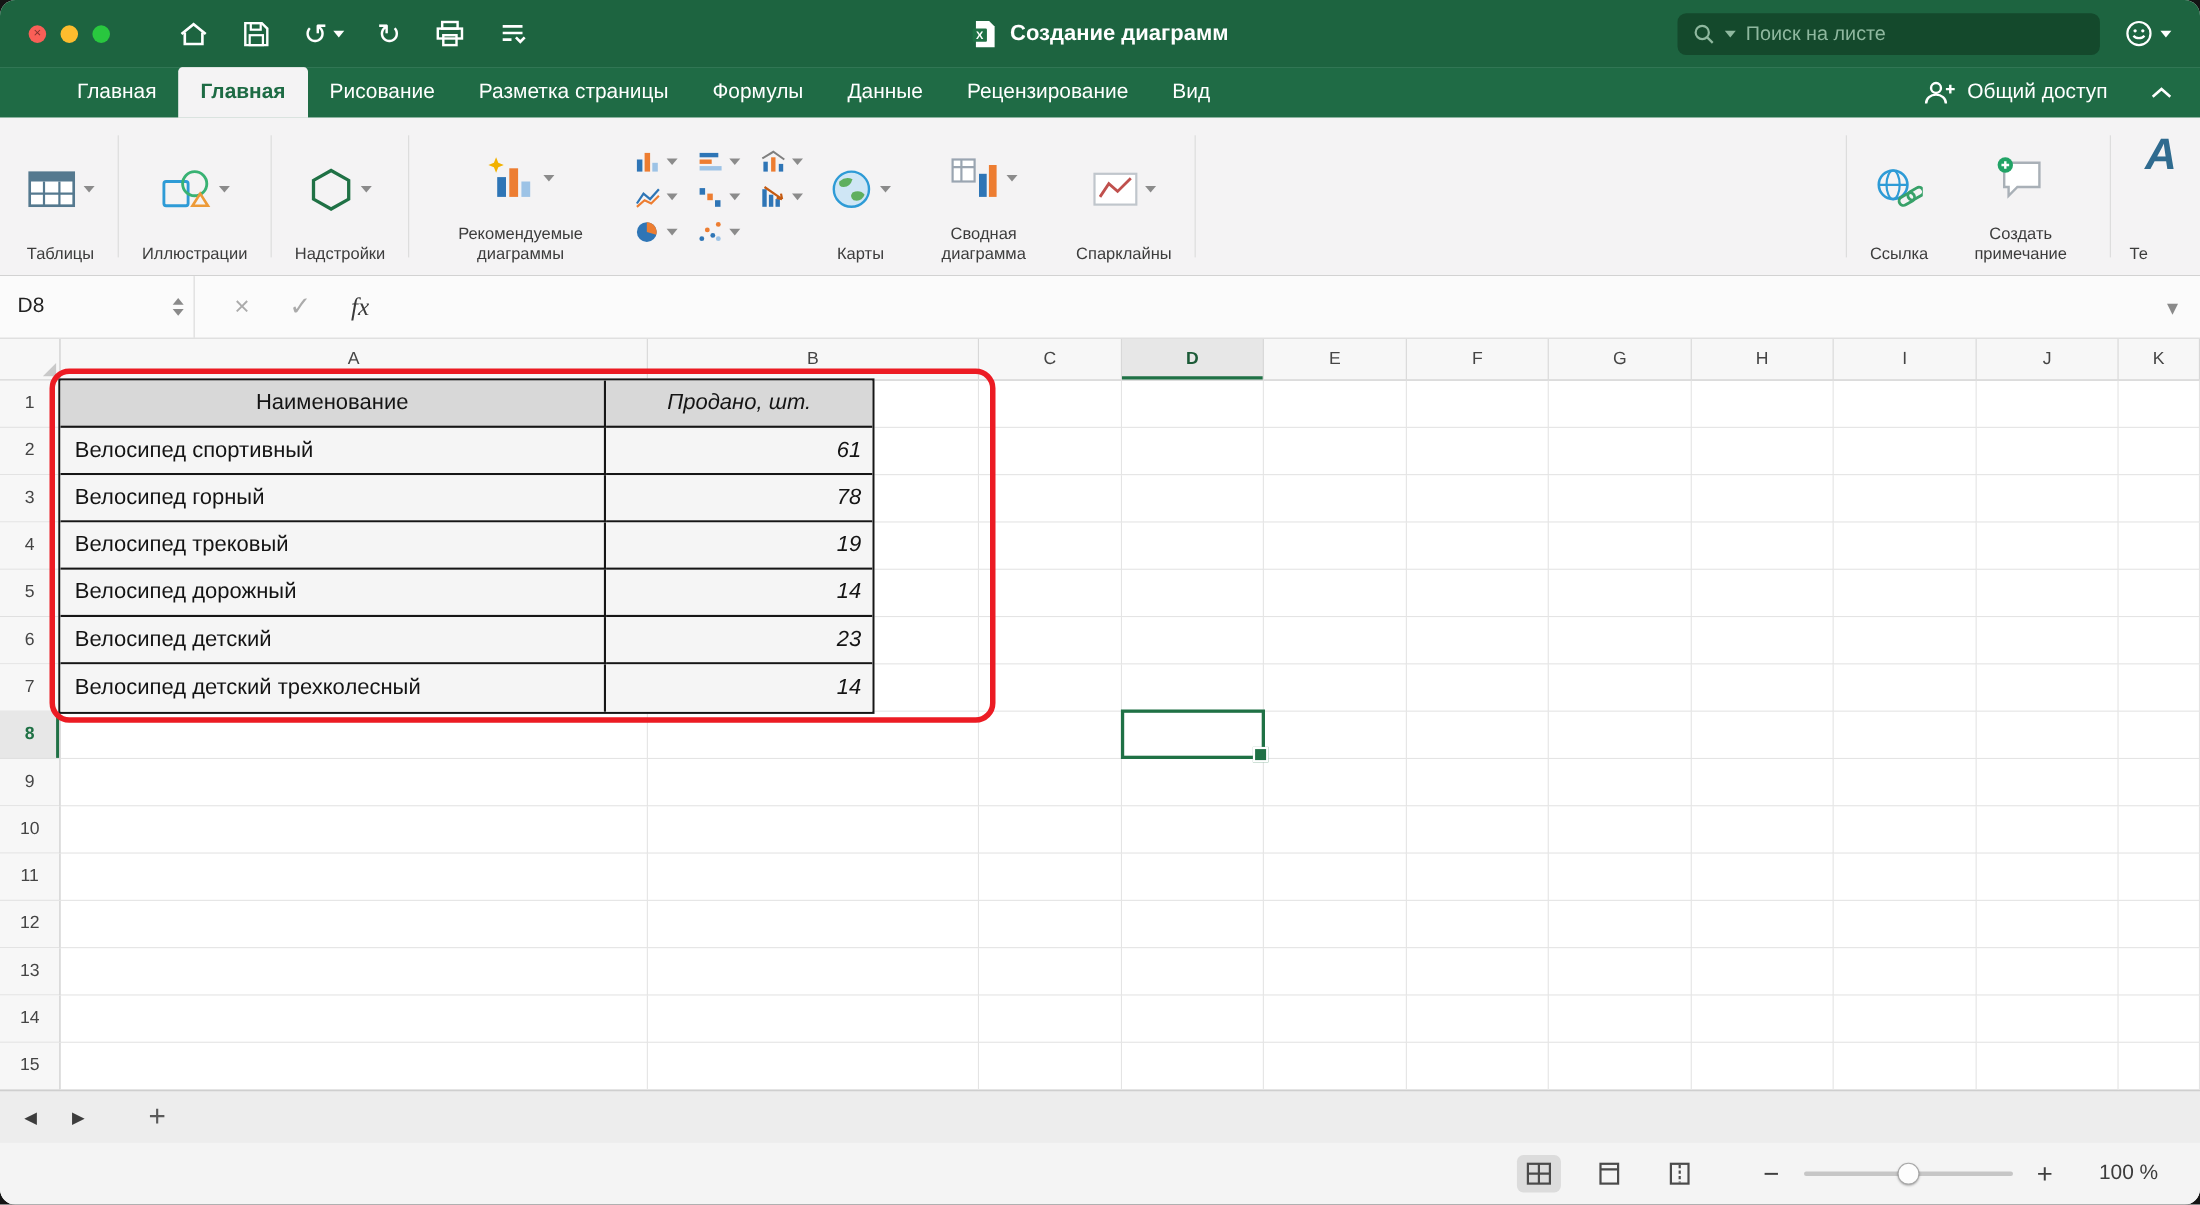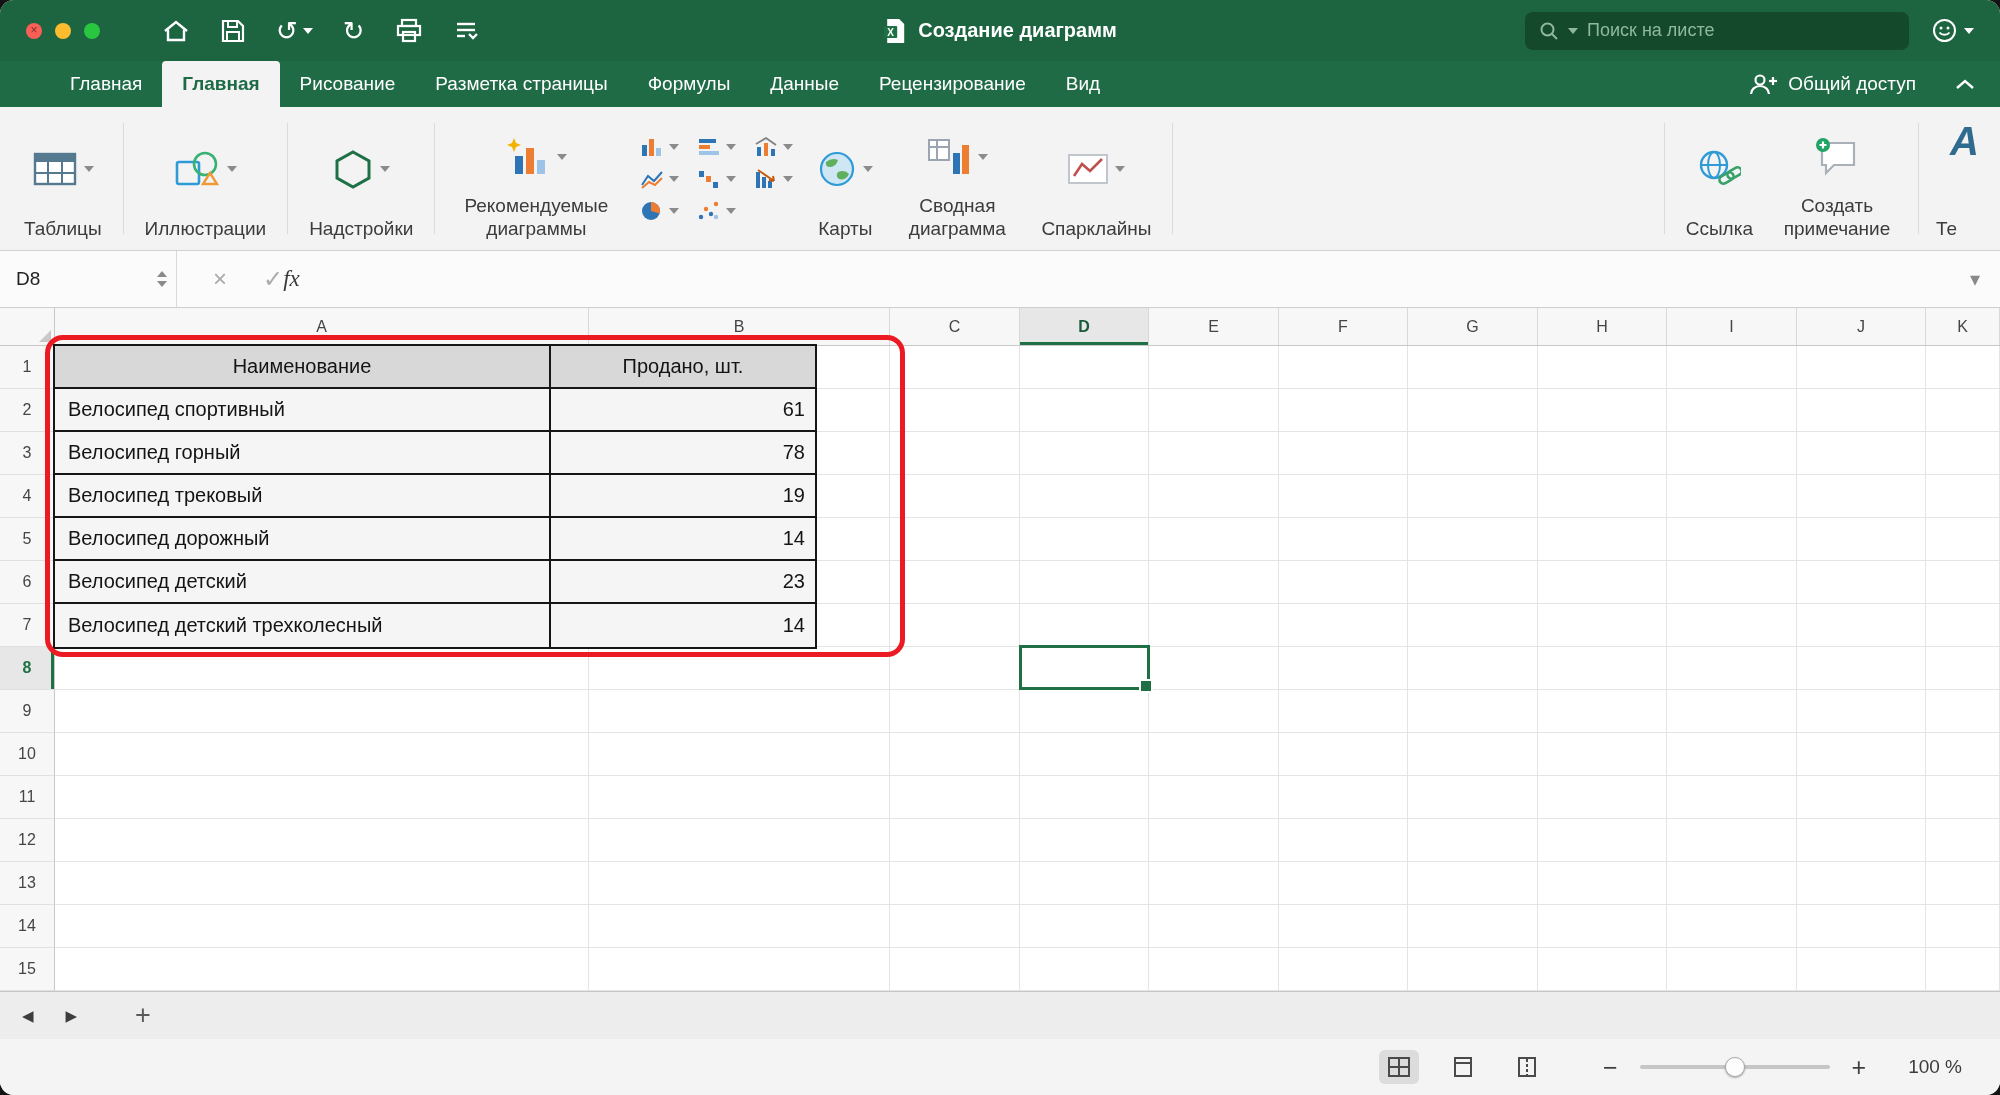--- a/index.html
+++ b/index.html
@@ -34,41 +34,41 @@
   .tab.active{background:#F4F3F4;color:#1D6B44;font-weight:700;border-radius:4px 4px 0 0;}
   .share{margin-left:auto;display:flex;align-items:center;gap:10px;color:#fff;font-size:19px;padding-right:8px;}
   .collapse{display:flex;align-items:center;margin:0 24px 0 30px;}
 
   
   .ribbon{flex:0 0 143px;background:#F4F3F4;border-bottom:1px solid #D2D2D2;
       display:flex;align-items:stretch;padding-left:12px;overflow:hidden;}
   .rb{display:flex;flex-direction:column;align-items:center;justify-content:space-between;
       padding:14px 12px 9px;}
   .rb .icon-area{flex:1;display:flex;align-items:center;justify-content:center;gap:6px;}
-  .lbl{font-size:19px;color:#3C3C3C;text-align:center;line-height:1.25;}
+  .lbl{font-size:15px;color:#3C3C3C;text-align:center;line-height:1.25;}
   .lbl.w160{width:160px;} .lbl.w120{width:120px;}
   .sep{flex:0 0 1px;background:#DBDBDB;margin:16px 9px;}
   .chart-grid{display:flex;flex-direction:column;justify-content:center;gap:10px;padding:0 12px;}
   .cg-row{display:flex;gap:18px;align-items:center;}
   .cg-btn{display:flex;align-items:center;gap:5px;}
   .side-group{display:flex;flex-direction:column;justify-content:center;gap:18px;padding:0 16px;}
   .side-btn{display:flex;align-items:center;gap:10px;font-size:17px;color:#ADADAD;white-space:nowrap;}
   .spacer{flex:1 1 0;min-width:0;}
   .text-clip{flex:0 0 64px;overflow:hidden;display:flex;flex-direction:column;align-items:flex-start;
       justify-content:space-between;padding:14px 0 9px 8px;}
   .text-clip .big-a{font-size:40px;font-style:italic;font-weight:700;color:#2F6B8F;line-height:1;margin-left:14px;}
 
   
   .formulabar{flex:0 0 56px;background:#FBFBFB;display:flex;align-items:center;border-bottom:1px solid #CFCFCF;}
   .namebox{width:148px;height:100%;display:flex;align-items:center;padding-left:16px;font-size:19px;color:#222;box-sizing:border-box;}
   .stepper{width:28px;height:100%;display:flex;flex-direction:column;align-items:center;justify-content:center;gap:4px;border-right:1px solid #D9D9D9;}
   .tri-up{width:0;height:0;border-left:5px solid transparent;border-right:5px solid transparent;border-bottom:6px solid #8A8A8A;}
   .tri-dn{width:0;height:0;border-left:5px solid transparent;border-right:5px solid transparent;border-top:6px solid #8A8A8A;}
   .fb-ico{color:#ABABAB;font-size:24px;margin-left:36px;line-height:1;}
-  .fx{font-family:"Liberation Serif","DejaVu Serif",serif;font-style:italic;font-size:23px;color:#3A3A3A;}
+  .fx{font-family:"Liberation Serif","DejaVu Serif",serif;font-style:italic;font-size:23px;color:#3A3A3A;margin-left:36px;}
   .formula-input{flex:1;height:100%;}
   .fb-chevron{padding:0 20px;color:#8A8A8A;font-size:20px;}
 
   
   .sheet{position:relative;flex:0 0 683px;background:#fff;overflow:hidden;}
   .col-headers{display:flex;height:38px;background:#F7F7F7;border-bottom:1px solid #C8C8C8;box-sizing:border-box;}
   .corner{flex:0 0 55px;border-right:1px solid #C8C8C8;box-sizing:border-box;position:relative;}
   .corner::after{content:"";position:absolute;right:3px;bottom:3px;border-style:solid;
       border-width:0 0 12px 12px;border-color:transparent transparent #C9C9C9 transparent;}
   .col-h{display:flex;align-items:center;justify-content:center;font-size:16px;color:#454545;
@@ -80,21 +80,21 @@
   .row-h.sel{background:#E7E7E7;color:#1F7145;font-weight:700;box-shadow:inset -3px 0 0 #1F7145;}
   .g-cell{border-right:1px solid #E4E4E4;border-bottom:1px solid #E4E4E4;box-sizing:border-box;}
 
   
   #data-table{position:absolute;left:53px;top:36px;border:2px solid #161616;background:#fff;}
   .t-row{display:flex;height:43px;}
   .t-row:last-child .t-cell{border-bottom:none;}
   .t-cell{box-sizing:border-box;display:flex;align-items:center;font-size:20px;color:#141414;
       border-bottom:2px solid #161616;background:#F5F5F5;}
   .t-c1{width:496px;border-right:2px solid #161616;padding-left:13px;}
-  .t-c2{width:264px;justify-content:flex-end;padding-right:10px;}
+  .t-c2{width:242px;justify-content:flex-end;padding-right:10px;font-style:italic;}
   .t-head .t-cell{background:#D8D8D8;justify-content:center;padding:0;}
 
   #annotation{position:absolute;left:45px;top:27px;width:860px;height:322px;
       border:5px solid #EC1B23;border-radius:18px;box-sizing:border-box;pointer-events:none;}
   #selection{position:absolute;left:1019px;top:337px;width:131px;height:45px;
       border:3px solid #1F7145;box-sizing:border-box;}
   #selection .handle{position:absolute;right:-6px;bottom:-6px;width:10px;height:10px;
       background:#1F7145;border:2px solid #fff;}
 
   

